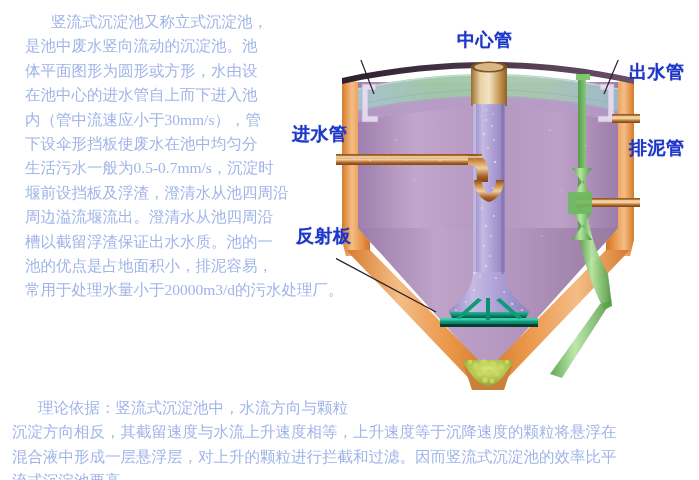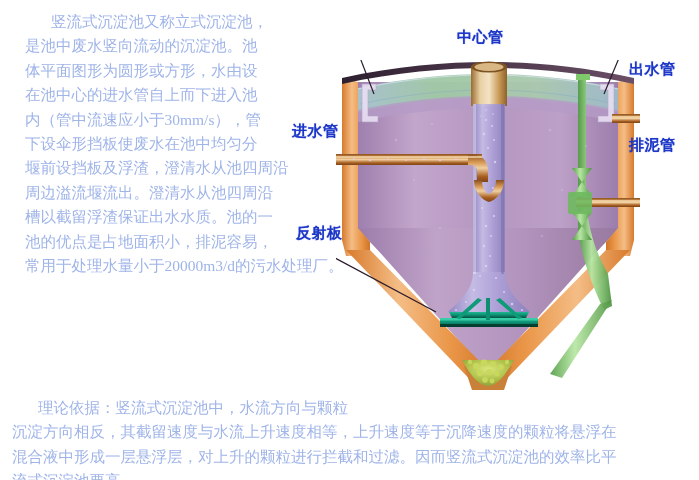--- a/index.html
+++ b/index.html
@@ -25,21 +25,21 @@
   }
   .para-left {  left: 13px; top: 10px;  width: 330px; margin-left: 12px; }
   .para-wide {  left: 12px; top: 396px; width: 690px; }
   .para .ind { display: inline-block; width: 26px; }
 
   
   .label {
     position: absolute;
     color: #1c36c8;
     font-weight: 700;
-    font-size: 15px;
+    font-size: 18px;
     letter-spacing: 0.5px;
     font-family: "Liberation Sans", "DejaVu Sans", sans-serif;
     white-space: nowrap;
     text-shadow: 0 0 1px rgba(28,54,200,.55);
   }
   #lbl-center { left: 457px; top: 28px; }
   #lbl-inlet  { left: 292px; top: 122px; }
   #lbl-refl   { left: 296px; top: 224px; }
   #lbl-outlet { left: 629px; top: 60px; text-align: center; }
   #lbl-sludge { left: 629px; top: 128px; margin-top: 8px; }
@@ -312,20 +312,21 @@
   <div class="label" id="lbl-outlet">出水管</div>
   <div class="label" id="lbl-sludge">排泥管</div>
 
   <div class="para para-left">
     <div><span class="ind"></span><span>竖流式沉淀池又称立式沉淀池，</span></div>
     <div>是池中废水竖向流动的沉淀池。池</div>
     <div>体平面图形为圆形或方形，水由设</div>
     <div>在池中心的进水管自上而下进入池</div>
     <div>内（管中流速应小于30mm/s），管</div>
     <div>下设伞形挡板使废水在池中均匀分</div>
+    <div>生活污水一般为0.5-0.7mm/s，沉淀时</div>
     <div>堰前设挡板及浮渣，澄清水从池四周沿</div>
     <div>周边溢流堰流出。澄清水从池四周沿</div>
     <div>槽以截留浮渣保证出水水质。池的一</div>
     <div>池的优点是占地面积小，排泥容易，</div>
     <div>常用于处理水量小于20000m3/d的污水处理厂。</div>
   </div>
 
   <div class="para para-wide">
     <div><span class="ind"></span><span>理论依据：竖流式沉淀池中，水流方向与颗粒</span></div>
     <div>沉淀方向相反，其截留速度与水流上升速度相等，上升速度等于沉降速度的颗粒将悬浮在</div>

